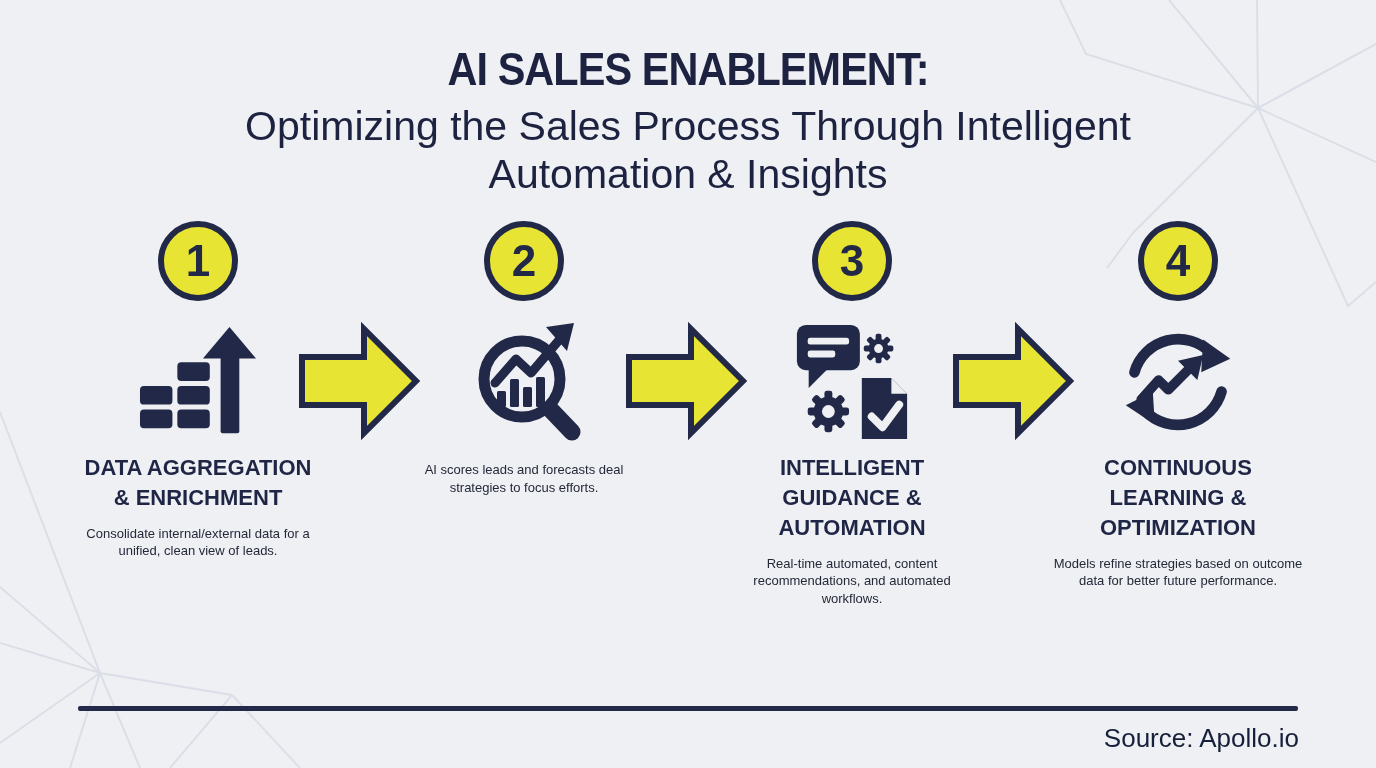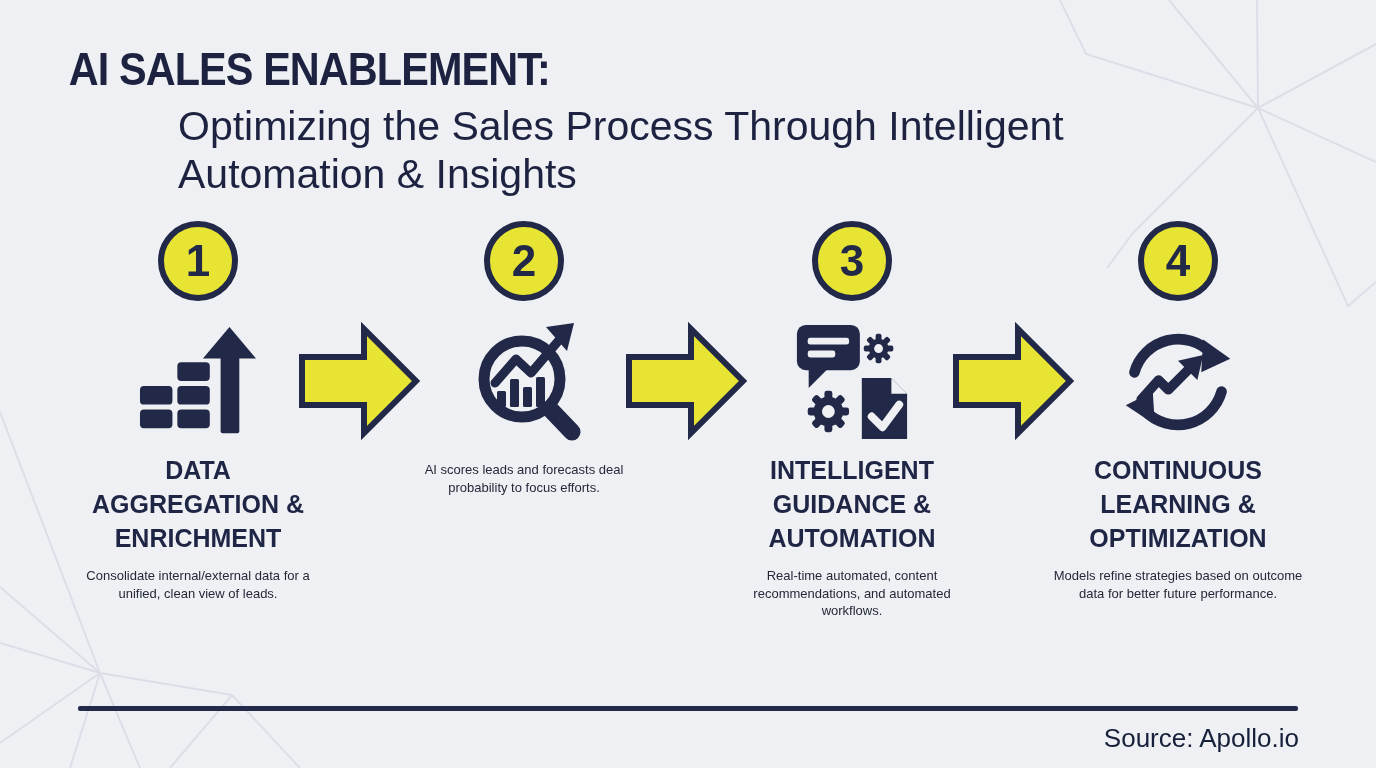--- a/index.html
+++ b/index.html
@@ -2,21 +2,21 @@
 <html><head>
 <meta charset="utf-8">
 <style>
   html,body{margin:0;padding:0;background:#e7e9ee;}
   .stage{
     position:relative;width:1376px;height:768px;margin:0 auto;
     background:#eef0f4;overflow:hidden;
     font-family:"Liberation Sans", sans-serif;color:#1f2545;
   }
   .bg-pattern{position:absolute;inset:0;pointer-events:none;}
-  .header{position:absolute;top:46px;left:0;width:100%;text-align:left;}
+  .header{position:absolute;top:46px;left:0;width:100%;text-align:center;}
   .title{
     font-size:46px;font-weight:bold;letter-spacing:-1px;color:#1c2240;
     transform:scaleX(0.9);transform-origin:center;line-height:1.0;margin:0;
   }
   .subtitle{
     font-size:41px;font-weight:400;color:#1c2240;line-height:1.18;
     max-width:1020px;margin:10px auto 0 auto;
   }
   .step-col{
     position:absolute;top:221px;width:300px;
@@ -25,21 +25,21 @@
   .col-1{left:48px;}  .col-2{left:374px;}  .col-3{left:702px;}  .col-4{left:1028px;}
   .badge{
     width:68px;height:68px;border-radius:50%;
     background:#e7e434;border:6px solid #222847;
     display:flex;align-items:center;justify-content:center;
     font-size:44px;font-weight:bold;color:#222847;line-height:1;
   }
   .icon-box{height:134px;margin-top:14px;display:flex;align-items:center;justify-content:center;}
   .step-title{
     margin:4px 0 0 0;max-width:242px;
-    font-size:25px;font-weight:bold;line-height:1.36;color:#1f2545;
+    font-size:22px;font-weight:bold;line-height:1.36;color:#1f2545;
   }
   .step-desc{
     margin:12px 0 0 0;max-width:258px;
     font-size:13px;font-weight:400;line-height:1.36;color:#242938;
   }
   .col-3 .step-desc{max-width:245px;}
   .flow-arrow{position:absolute;top:322px;width:126px;height:118px;}
   .arrow-1{left:297px;}  .arrow-2{left:624px;}  .arrow-3{left:951px;}
   .footer-divider{
     position:absolute;left:78px;top:706px;width:1220px;height:5px;
@@ -113,21 +113,21 @@
           <rect x="33" y="72" width="9" height="16" rx="1.5"></rect>
           <rect x="46" y="60" width="9" height="28" rx="1.5"></rect>
           <rect x="59" y="68" width="9" height="20" rx="1.5"></rect>
           <rect x="72" y="58" width="9" height="30" rx="1.5"></rect>
         </g>
         <polyline points="31,64 52,40 67,54 96,20" stroke="#222847" stroke-width="9" stroke-linecap="round" stroke-linejoin="round"></polyline>
         <polygon points="82,8 110,4 103,32" fill="#222847"></polygon>
         <line x1="86" y1="90" x2="108" y2="113" stroke="#222847" stroke-width="17" stroke-linecap="round"></line>
       </svg>
     </div>
-    <p class="step-desc">AI scores leads and forecasts deal probability to focus efforts.</p>
+    <p class="step-desc">AI scores leads and forecasts deal strategies to focus efforts.</p>
   </div>
 
   <svg class="flow-arrow arrow-2" viewBox="0 0 126 118">
     <polygon points="5,35 67,35 67,7 119,59 67,111 67,83 5,83" fill="#e7e434" stroke="#222847" stroke-width="6" stroke-linejoin="miter"></polygon>
   </svg>
 
   <div class="step-col col-3">
     <div class="badge">3</div>
     <div class="icon-box">
       <svg width="122" height="124" viewBox="0 0 124 124" fill="none">

